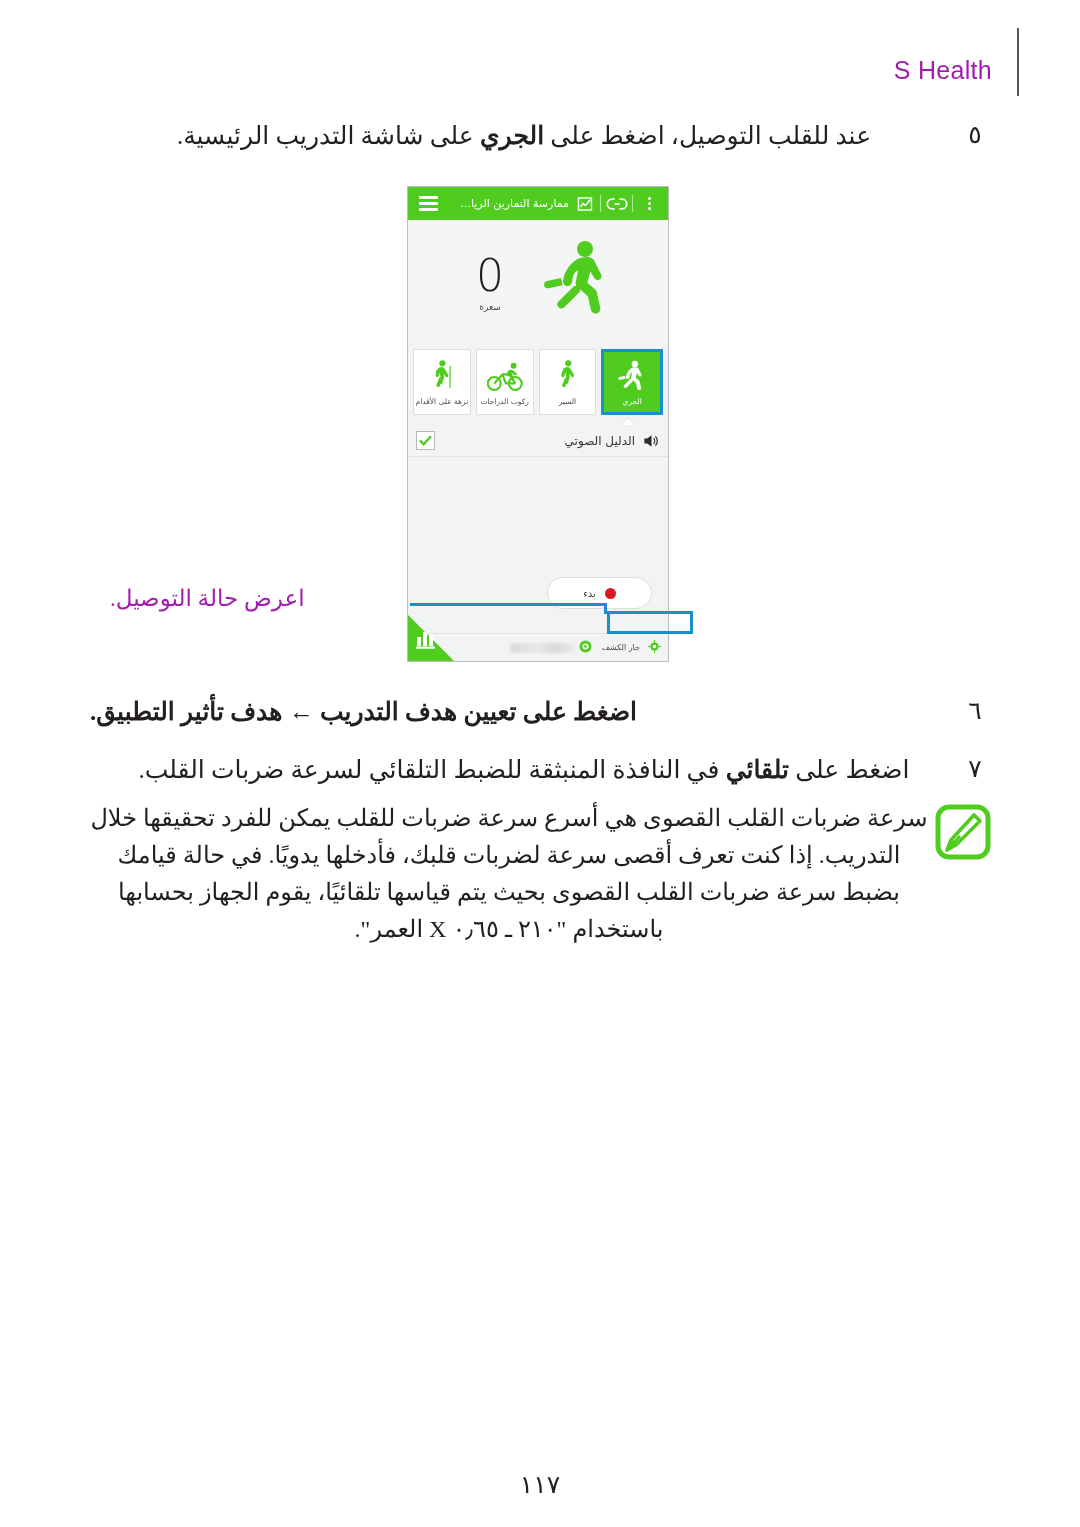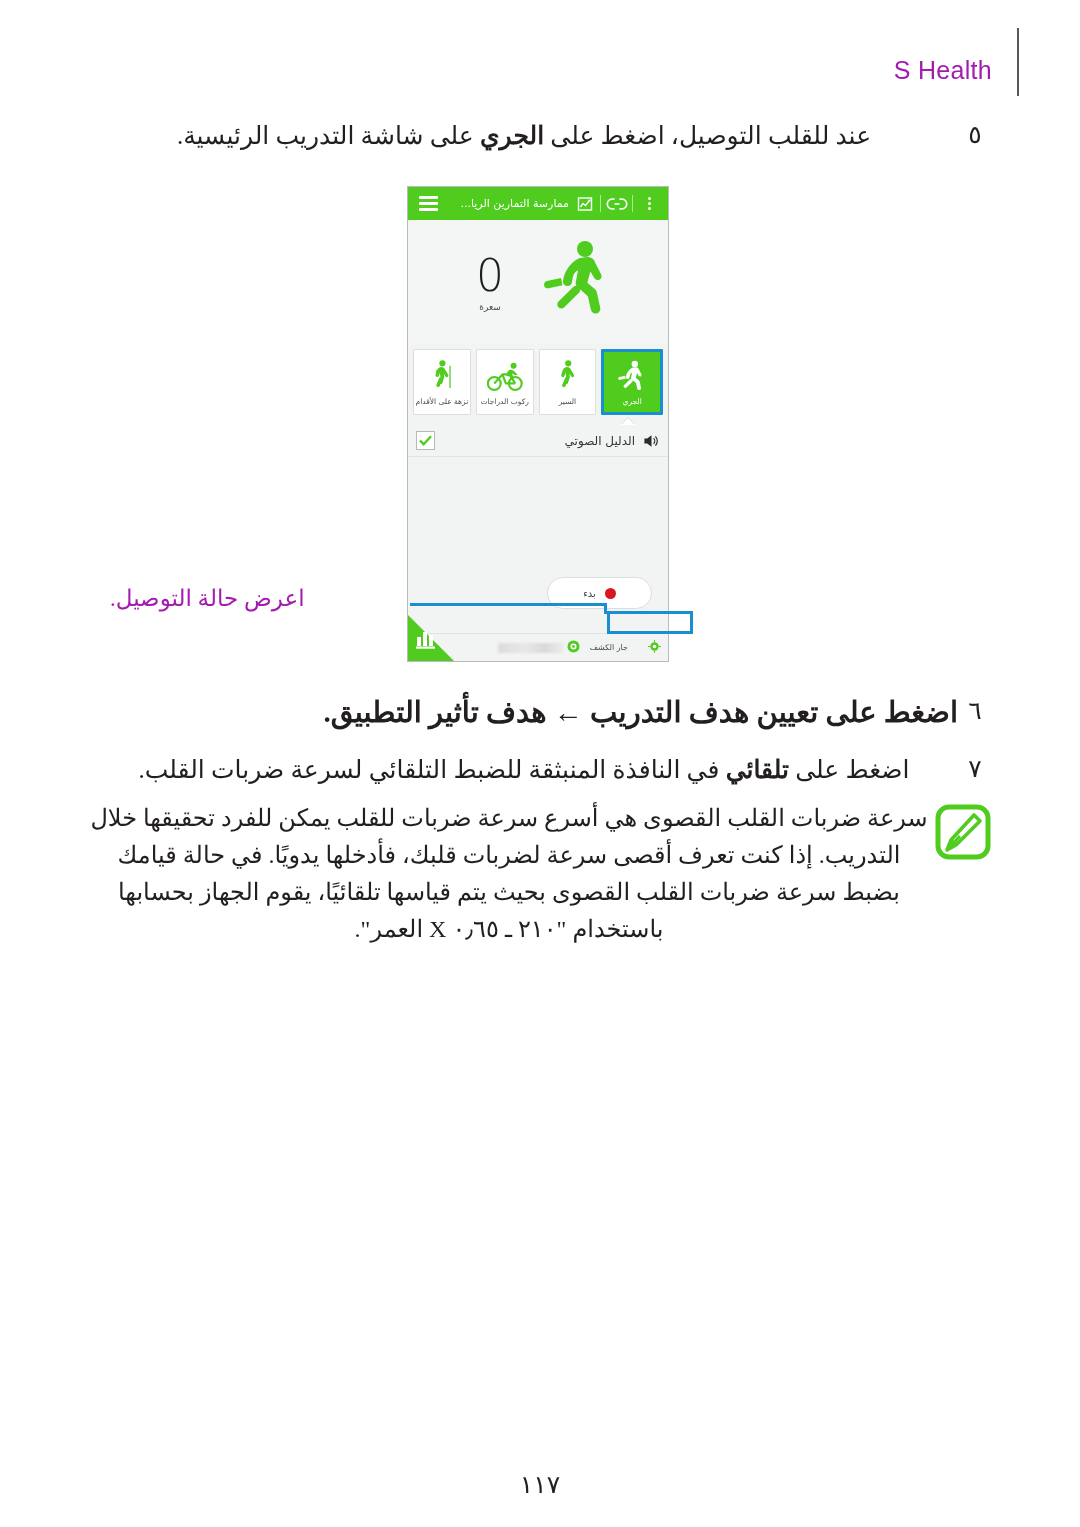--- a/index.html
+++ b/index.html
@@ -66,21 +66,21 @@
     font-size: 25px;
     line-height: 36px;
     color: #231f20;
   }
   .step .body b { font-weight: bold; }
 
   #step5 { top: 118px; right: 88px; left: 90px; }
   #step5 .body { text-align: center; width: 100%; }
 
   #step6 { top: 694px; right: 88px; left: 90px; }
-  #step6 .body { text-align: right; width: 100%; font-weight: bold; font-size: 29px;}
+  #step6 .body { text-align: left; width: 100%; font-weight: bold; font-size: 25px;}
 
   #step7 { top: 752px; right: 88px; left: 90px; }
   #step7 .body { text-align: center; width: 100%; }
 
   
   .note {
     position: absolute;
     top: 800px;
     right: 88px;
     left: 90px;
@@ -314,21 +314,21 @@
     bottom: 0; left: 0; right: 0;
     height: 27px;
     background: #f2f3f3;
     border-top: 1px solid #e2e4e4;
     display: flex;
     flex-direction: row;
     align-items: center;
     padding: 0 0 0 0;
   }
   .gps {
-    display: flex; flex-direction: row; align-items: center; gap: 20px;
+    display: flex; flex-direction: row; align-items: center; gap: 8px;
     margin-right: 7px;
     flex: 0 0 auto;
   }
   .gps .glabel { font-size: 8px; color: #4a4a4a; }
   .device-chip {
     flex: 0 0 auto;
     margin-right: 8px;
     height: 15px;
     display: flex; flex-direction: row; align-items: center; gap: 3px;
     padding: 0 2px;

